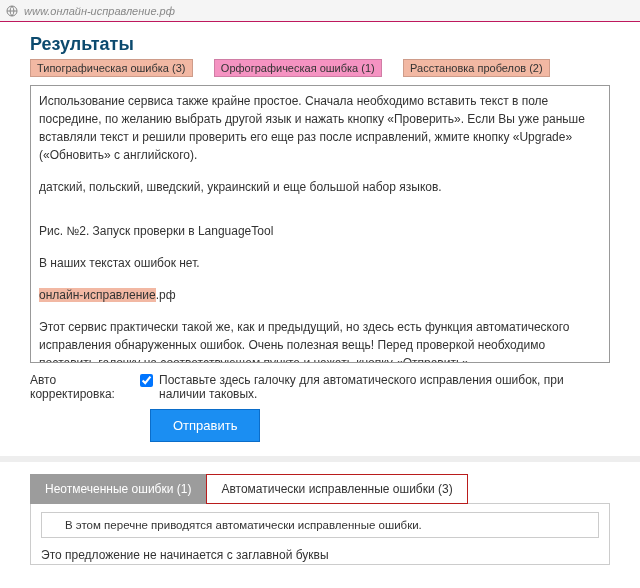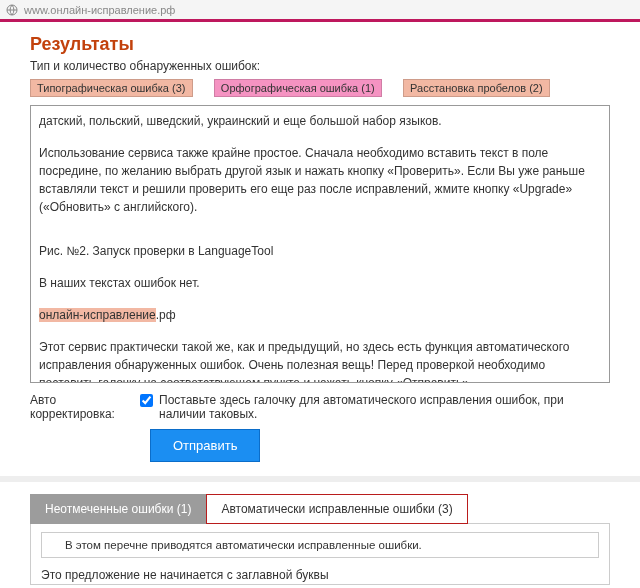--- a/index.html
+++ b/index.html
@@ -6,34 +6,35 @@
   body {
     margin: 0;
     font-family: Arial, Helvetica, sans-serif;
     font-size: 12px;
     background: #fff;
     color: #333;
   }
   .addr-bar {
     height: 22px;
     background: #f5f5f5;
-    border-bottom: 3px solid #be185d;
+    border-bottom: 1px solid #be185d;
     display: flex;
     align-items: center;
     padding: 0 6px;
     font-size: 11px;
     color: #888;
+    font-style: italic;
   }
   .addr-bar svg { margin-right: 6px; flex-shrink: 0; }
   .content { padding: 12px 30px 0 30px; }
   h2 {
     font-size: 18px;
     font-weight: bold;
     margin: 0 0 4px 0;
-    color: #c2410c;
+    color: #0c4a6e;
   }
   .subtitle { margin: 0 0 6px 0; font-size: 12px; }
   .badges { margin: 0 0 8px 0; }
   .badge {
     display: inline-block;
     font-size: 11px;
     padding: 2px 6px;
     border: 1px solid rgba(0,0,0,0.15);
     margin-right: 18px;
   }
@@ -106,30 +107,29 @@
 <div class="addr-bar">
   <svg width="12" height="12" viewBox="0 0 24 24" fill="none" stroke="#888" stroke-width="2">
       <circle cx="12" cy="12" r="10"></circle>
       <path d="M2 12h20M12 2a15 15 0 0 1 0 20M12 2a15 15 0 0 0 0 20"></path>
     </svg>
   <span>www.онлайн-исправление.рф</span>
 </div>
 
 <div class="content">
   <h2>Результаты</h2>
-  <p class="subtitle">Тип и количество обнаруженных ошибок:</p>
   <div class="badges">
     <span class="badge b0">Типографическая ошибка (3)</span>
     <span class="badge b1">Орфографическая ошибка (1)</span>
     <span class="badge b2">Расстановка пробелов (2)</span>
   </div>
 
   <div class="textbox">
+    <p>Использование сервиса также крайне простое. Сначала необходимо вставить текст в поле посредине, по желанию выбрать другой язык и нажать кнопку «Проверить». Если Вы уже раньше вставляли текст и решили проверить его еще раз после исправлений, жмите кнопку «Upgrade» («Обновить» с английского).</p>
     <p>датский, польский, шведский, украинский и еще большой набор языков.</p>
-    <p>Использование сервиса также крайне простое. Сначала необходимо вставить текст в поле посредине, по желанию выбрать другой язык и нажать кнопку «Проверить». Если Вы уже раньше вставляли текст и решили проверить его еще раз после исправлений, жмите кнопку «Upgrade» («Обновить» с английского).</p>
     <p style="margin-top:26px">Рис. №2. Запуск проверки в LanguageTool</p>
     <p>В наших текстах ошибок нет.</p>
     <p><span class="hl-orange">онлайн-исправление</span><span>.рф</span></p>
     <p>Этот сервис практически такой же, как и предыдущий, но здесь есть функция автоматического исправления обнаруженных ошибок. Очень полезная вещь! Перед проверкой необходимо поставить галочку на соответствующем пункте и нажать кнопку «Отправить».</p>
   </div>
 
   <div class="opts">
     <div class="opts-label">Авто корректировка:</div>
     <div class="opts-body">
       <div class="check-line">

